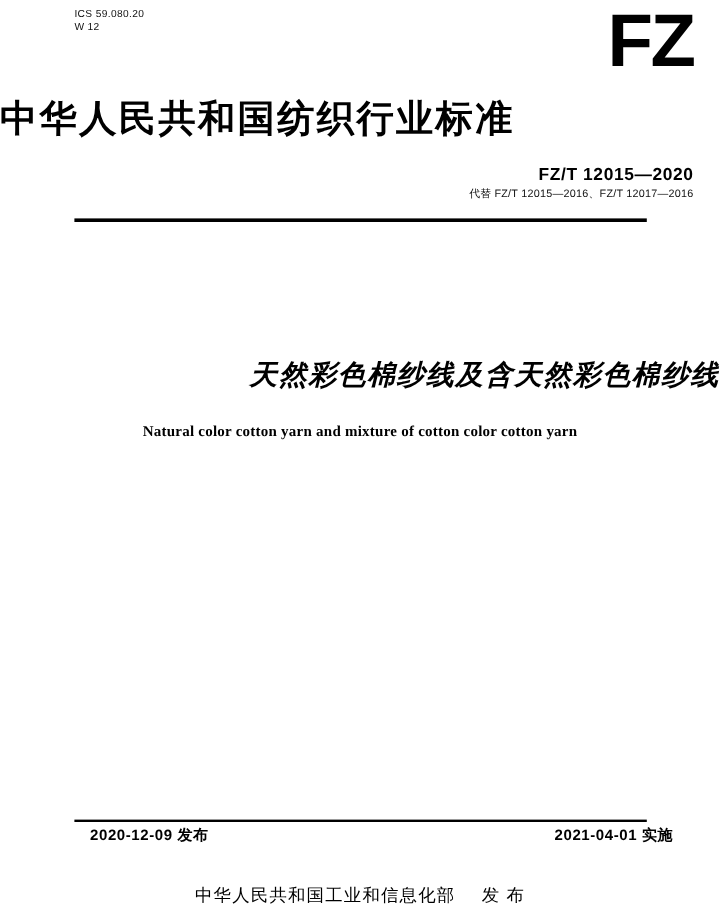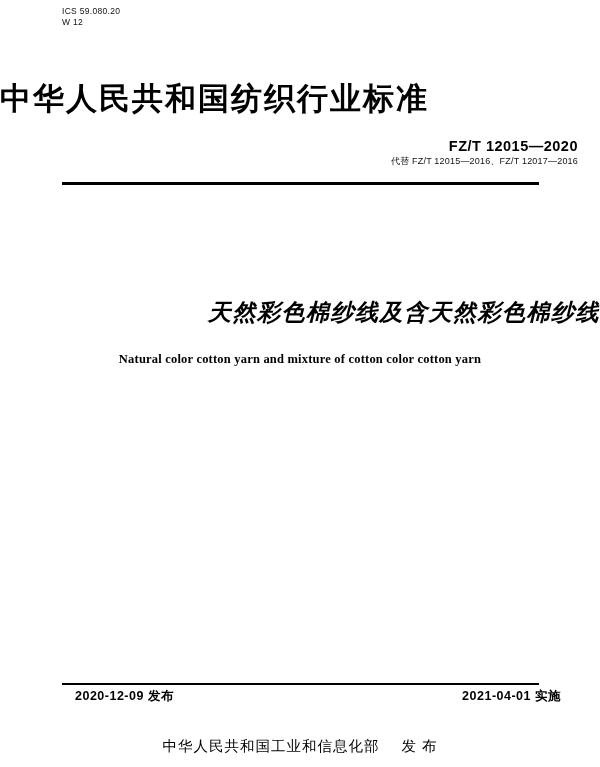--- a/index.html
+++ b/index.html
@@ -170,20 +170,21 @@
 </head>
 <body>
 
 <div class="page">
 
   <div class="ics-block">
     <div>ICS 59.080.20</div>
     <div>W 12</div>
   </div>
 
+  <div class="fz-logo">FZ</div>
 
   <div class="std-title">中华人民共和国纺织行业标准</div>
 
   <div class="std-number">FZ/T 12015—2020</div>
   <div class="std-replaces">代替 FZ/T 12015—2016、FZ/T 12017—2016</div>
 
   <div class="rule-top"></div>
 
   <div class="subject-cn">天然彩色棉纱线及含天然彩色棉纱线</div>
   <div class="subject-en">Natural color cotton yarn and mixture of cotton color cotton yarn</div>

